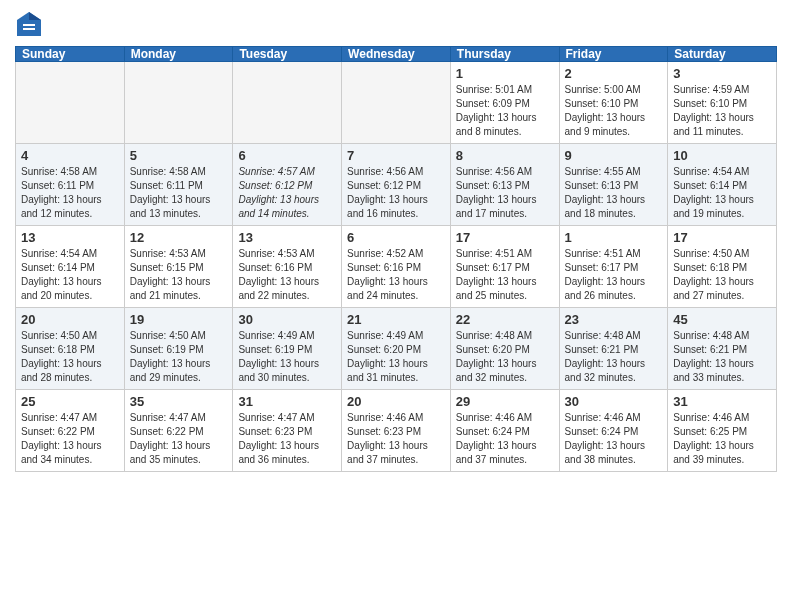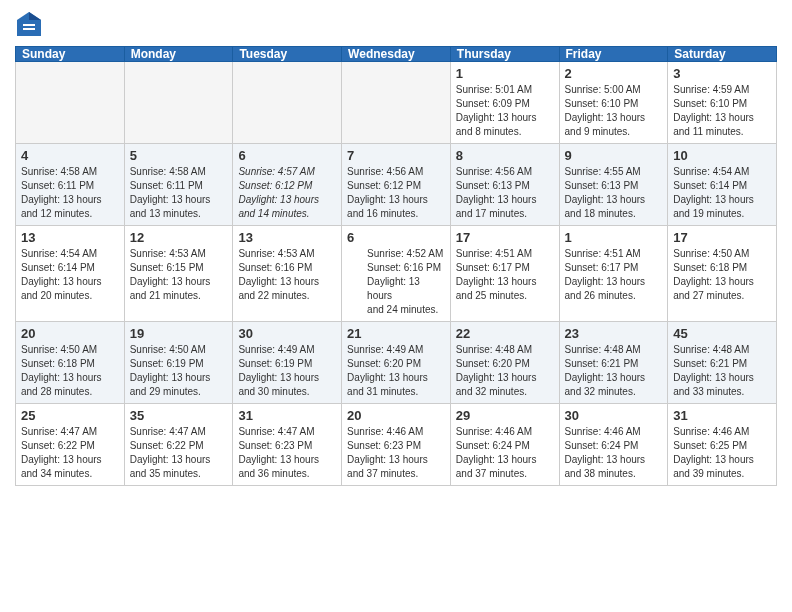--- a/index.html
+++ b/index.html
@@ -220,21 +220,21 @@
           </td>
           <td>
             <div class="day-number">13</div>
             <div class="day-info" style="white-space: pre-line;">Sunrise: 4:53 AM
 Sunset: 6:16 PM
 Daylight: 13 hours
 and 22 minutes.</div>
           </td>
           <td>
             <div class="day-number">6</div>
-            <div class="day-info" style="white-space: pre-line; margin-left: 20px;">Sunrise: 4:52 AM
+            <div class="day-info" style="white-space: pre-line;">Sunrise: 4:52 AM
 Sunset: 6:16 PM
 Daylight: 13 hours
 and 24 minutes.</div>
           </td>
           <td>
             <div class="day-number">17</div>
             <div class="day-info" style="white-space: pre-line;">Sunrise: 4:51 AM
 Sunset: 6:17 PM
 Daylight: 13 hours
 and 25 minutes.</div>

